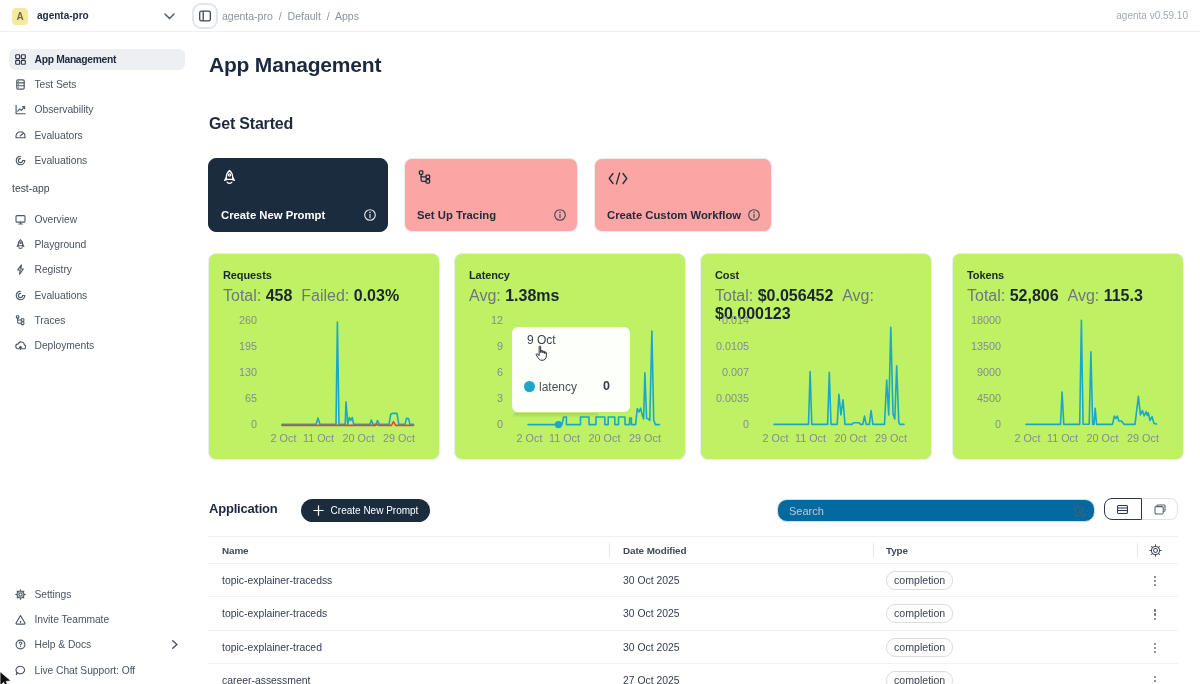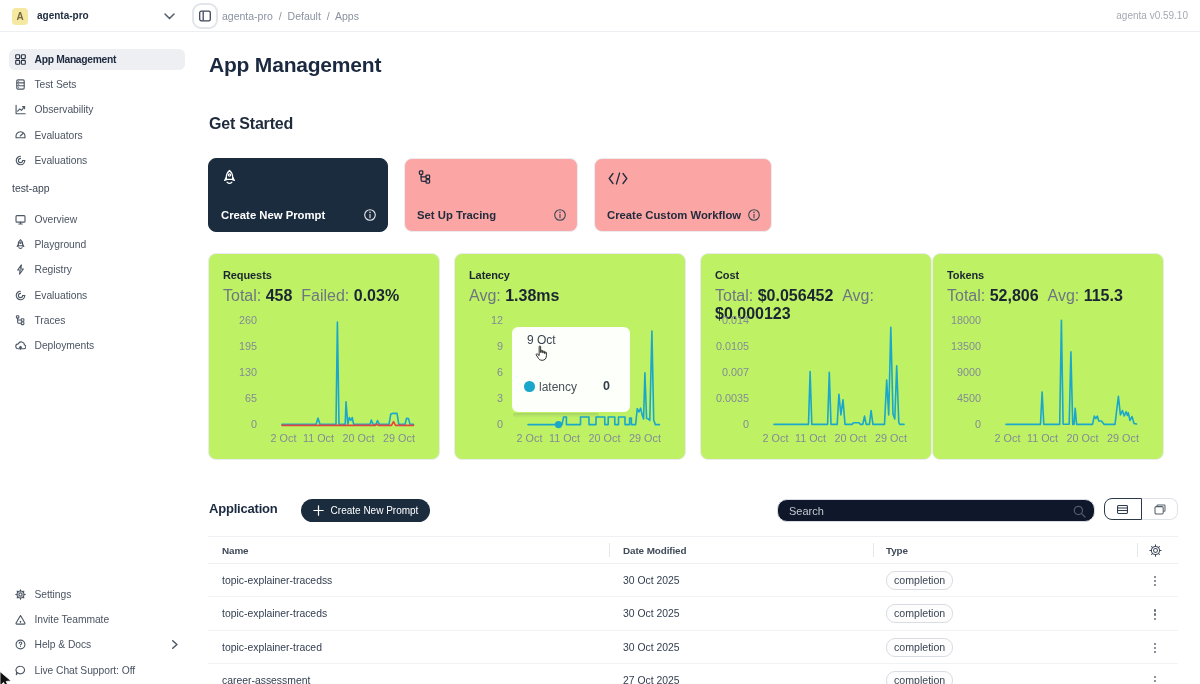--- a/index.html
+++ b/index.html
@@ -282,21 +282,21 @@
       </g>
     <g class="axis" text-anchor="middle">
         <text x="74.5" y="187.5">2 Oct</text>
         <text x="109.5" y="187.5">11 Oct</text>
         <text x="149.5" y="187.5">20 Oct</text>
         <text x="190" y="187.5">29 Oct</text>
       </g>
     <path class="cl" d="M73,170.4 L107.5,170.4 L109.1,117.6 L110.8,170.4 L126.6,170.4 L128.3,118.3 L130,170.4 L136.2,170.4 L137.9,140.2 L139.9,161 L142,145.7 L144,170.4 L151,170.4 L152.5,168.7 L158,168.7 L159.5,170.4 L161.8,170.4 L163.5,162.1 L165.2,170.4 L168.4,170.4 L170.1,156.6 L171.9,170.4 L183.5,170.4 L185.7,126 L187.7,161 L189.8,73.3 L192,159.9 L193.8,165 L195.7,111.7 L197.8,168.5 L198.8,170.4 L203,170.4"></path>
   </svg>
 </div>
-<div class="ccard" style="left:932px">
+<div class="ccard" style="left:952px">
   <h3>Tokens</h3>
   <div class="stats">Total: <b>52,806</b>&nbsp;&nbsp;Avg: <b>115.3</b></div>
   <svg class="abs" style="left:0;top:50px" width="232" height="152" viewBox="0 50 232 152">
     <g class="axis" text-anchor="end">
         <text x="48" y="69.5">18000</text>
         <text x="48" y="95.5">13500</text>
         <text x="48" y="121.5">9000</text>
         <text x="48" y="147.5">4500</text>
         <text x="48" y="173.5">0</text>
       </g>
@@ -322,21 +322,21 @@
   <path d="M4.8,1.6 c0,-0.9 1.4,-0.9 1.4,0 V7 l0.5,0.1 V5.6 c0,-0.9 1.4,-0.9 1.4,0 V7.3 l0.5,0.1 V6.3 c0,-0.85 1.3,-0.85 1.3,0 V7.9 l0.5,0.1 V7.2 c0,-0.8 1.2,-0.8 1.2,0 V10 c0,2.8 -1.5,4.4 -4,4.4 c-2,0 -3,-0.9 -3.9,-2.5 L2.1,9.4 c-0.4,-0.8 0.5,-1.5 1.1,-0.9 l1.6,1.5 Z" fill="#fff" stroke="#222" stroke-width="0.9" stroke-linejoin="round"></path>
 </svg>
 
 <div class="abs" style="left:209px;top:501px;font-size:13px;font-weight:700;color:#1b2940;letter-spacing:-.2px">Application</div>
 <div class="abs" style="left:301px;top:499px;width:129px;height:23px;border-radius:11.5px;background:#1c2c3f;color:#fff;display:flex;align-items:center;justify-content:center;gap:7px">
   <svg width="11" height="11" viewBox="0 0 11 11">
       <path d="M5.5,0.8 V10.2 M0.8,5.5 H10.2" stroke="#fff" stroke-width="1.2" stroke-linecap="round"></path>
     </svg>
   <span style="font-size:10px">Create New Prompt</span>
 </div>
-<div class="abs" style="left:777px;top:499px;width:318px;height:23px;border:1px solid #d9dde3;border-radius:10px;background:#0f172a">
+<div class="abs" style="left:777px;top:499px;width:318px;height:23px;border:1px solid #d9dde3;border-radius:10px;background:#0369a1">
   <span class="abs" style="left:11px;top:5px;font-size:11px;color:#c3c8d0">Search</span>
   <svg class="abs" style="right:8px;top:5px" width="13" height="13" viewBox="0 0 13 13">
       <g fill="none" stroke="#525c69" stroke-width="1.25" stroke-linecap="round">
         <circle cx="5.4" cy="5.4" r="4.1"></circle>
         <path d="M8.6,8.6 L12,12"></path>
       </g>
     </svg>
 </div>
 <div class="abs" style="left:1104px;top:498px;width:74px;height:22px">
   <div class="abs" style="left:0;top:0;width:38px;height:22px;border:1px solid #2b3949;border-radius:8px 0 0 8px;background:#fff"></div>

